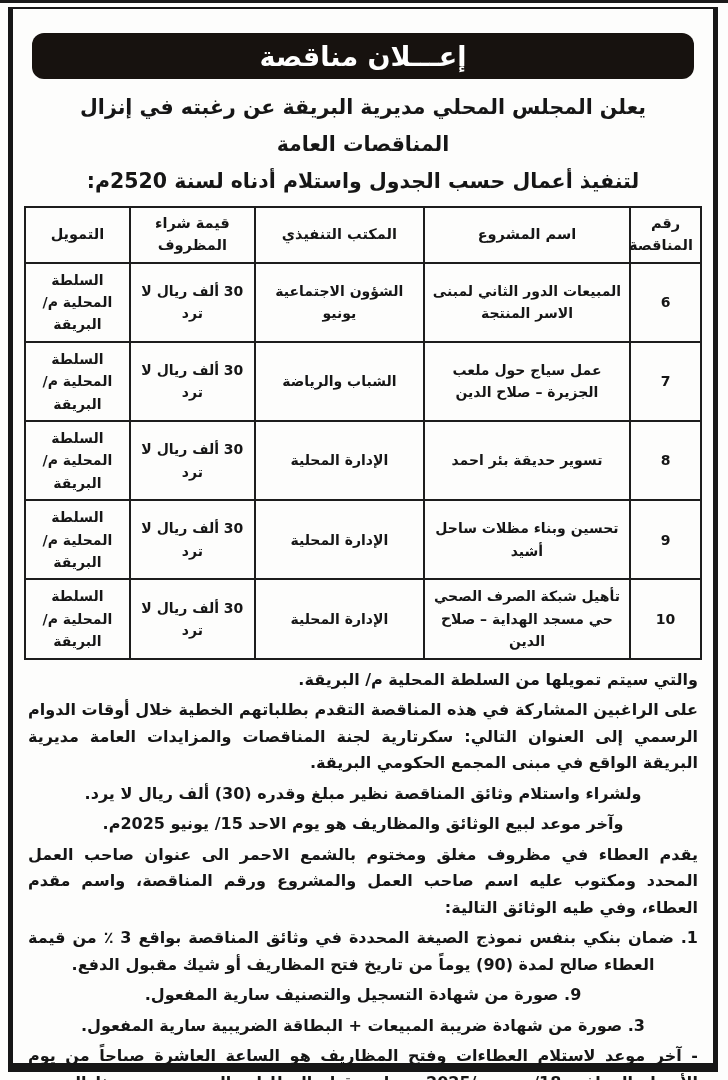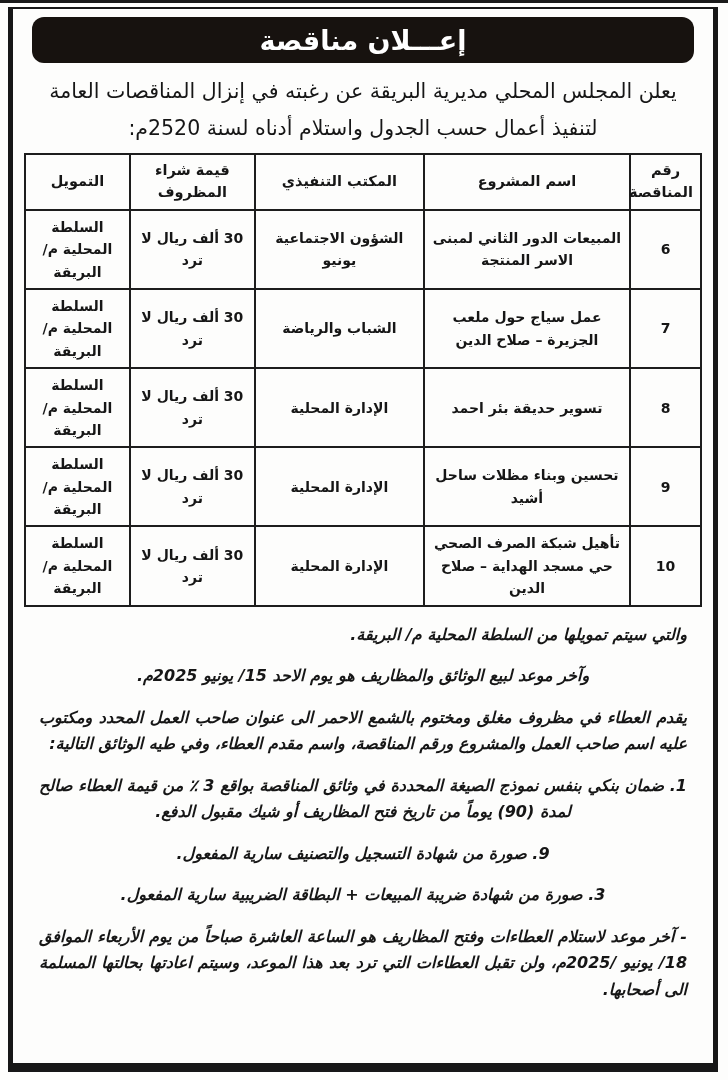--- a/index.html
+++ b/index.html
@@ -20,38 +20,38 @@
   .top-rule{
     position:absolute;top:0;left:0;right:0;height:3px;background:#1a1a1a;
   }
   .frame{
     position:absolute;
     top:7px;left:8px;right:10px;bottom:8px;
     border:5px solid #171717;
     border-top-width:2px;
     border-bottom-width:9px;
     box-sizing:border-box;
-    padding:6px 11px 6px 11px;
+    padding:22px 11px 6px 11px;
     background:#fdfdfc;
   }
   .banner{
     background:#17120f;
     border-radius:12px;
     height:46px;
     margin:2px 8px 4px 8px;
     display:flex;align-items:center;justify-content:center;
     color:#ffffff;
     font-weight:bold;
     font-size:27px;
     letter-spacing:1px;
   }
   .intro{
     margin:10px 0 6px 0;
     text-align:center;
-    font-weight:normal;
+    font-weight:bold;
     font-size:20.5px;
     line-height:1.8;
   }
   table.tenders{
     width:100%;
     border-collapse:collapse;
     table-layout:fixed;
     font-weight:bold;
     margin:2px 0 7px 0;
   }
@@ -74,21 +74,21 @@
   col.c-num{width:10.5%;}
   col.c-project{width:30.5%;}
   col.c-office{width:25%;}
   col.c-envelope{width:18.5%;}
   col.c-funding{width:15.5%;}
   .body-text{
     font-weight:bold;
     font-size:16px;
     line-height:26.5px;
   }
-  .body-text p{margin:15px;font-style:italic;}
+  .body-text p{margin:4px;}
   .p-right{text-align:right;}
   .p-center{text-align:center;}
   .p-justify{text-align:justify;}
   .p-justify-centerlast{text-align:justify;text-align-last:center;}
 </style>
 </head>
 <body>
 
 <div class="sheet">
   <div class="top-rule"></div>
@@ -154,20 +154,22 @@
           <td>تأهيل شبكة الصرف الصحي حي مسجد الهداية – صلاح الدين</td>
           <td>الإدارة المحلية</td>
           <td>30 ألف ريال لا ترد</td>
           <td>السلطة المحلية م/ البريقة</td>
         </tr>
       </tbody>
     </table>
 
     <div class="body-text">
       <p class="p-right">والتي سيتم تمويلها من السلطة المحلية م/ البريقة.</p>
+      <p class="p-justify">على الراغبين المشاركة في هذه المناقصة التقدم بطلباتهم الخطية خلال أوقات الدوام الرسمي إلى العنوان التالي: سكرتارية لجنة المناقصات والمزايدات العامة مديرية البريقة الواقع في مبنى المجمع الحكومي البريقة.</p>
+      <p class="p-center">ولشراء واستلام وثائق المناقصة نظير مبلغ وقدره (30) ألف ريال لا يرد.</p>
       <p class="p-center">وآخر موعد لبيع الوثائق والمظاريف هو يوم الاحد 15/ يونيو 2025م.</p>
       <p class="p-justify">يقدم العطاء في مظروف مغلق ومختوم بالشمع الاحمر الى عنوان صاحب العمل المحدد ومكتوب عليه اسم صاحب العمل والمشروع ورقم المناقصة، واسم مقدم العطاء، وفي طيه الوثائق التالية:</p>
       <p class="p-justify-centerlast">1. ضمان بنكي بنفس نموذج الصيغة المحددة في وثائق المناقصة بواقع 3 ٪ من قيمة العطاء صالح لمدة (90) يوماً من تاريخ فتح المظاريف أو شيك مقبول الدفع.</p>
       <p class="p-center">9. صورة من شهادة التسجيل والتصنيف سارية المفعول.</p>
       <p class="p-center">3. صورة من شهادة ضريبة المبيعات + البطاقة الضريبية سارية المفعول.</p>
       <p class="p-justify">- آخر موعد لاستلام العطاءات وفتح المظاريف هو الساعة العاشرة صباحاً من يوم الأربعاء  الموافق 18/ يونيو /2025م، ولن تقبل العطاءات التي ترد بعد هذا الموعد، وسيتم اعادتها بحالتها المسلمة الى أصحابها.</p>
 
     </div>
 
   </div>

